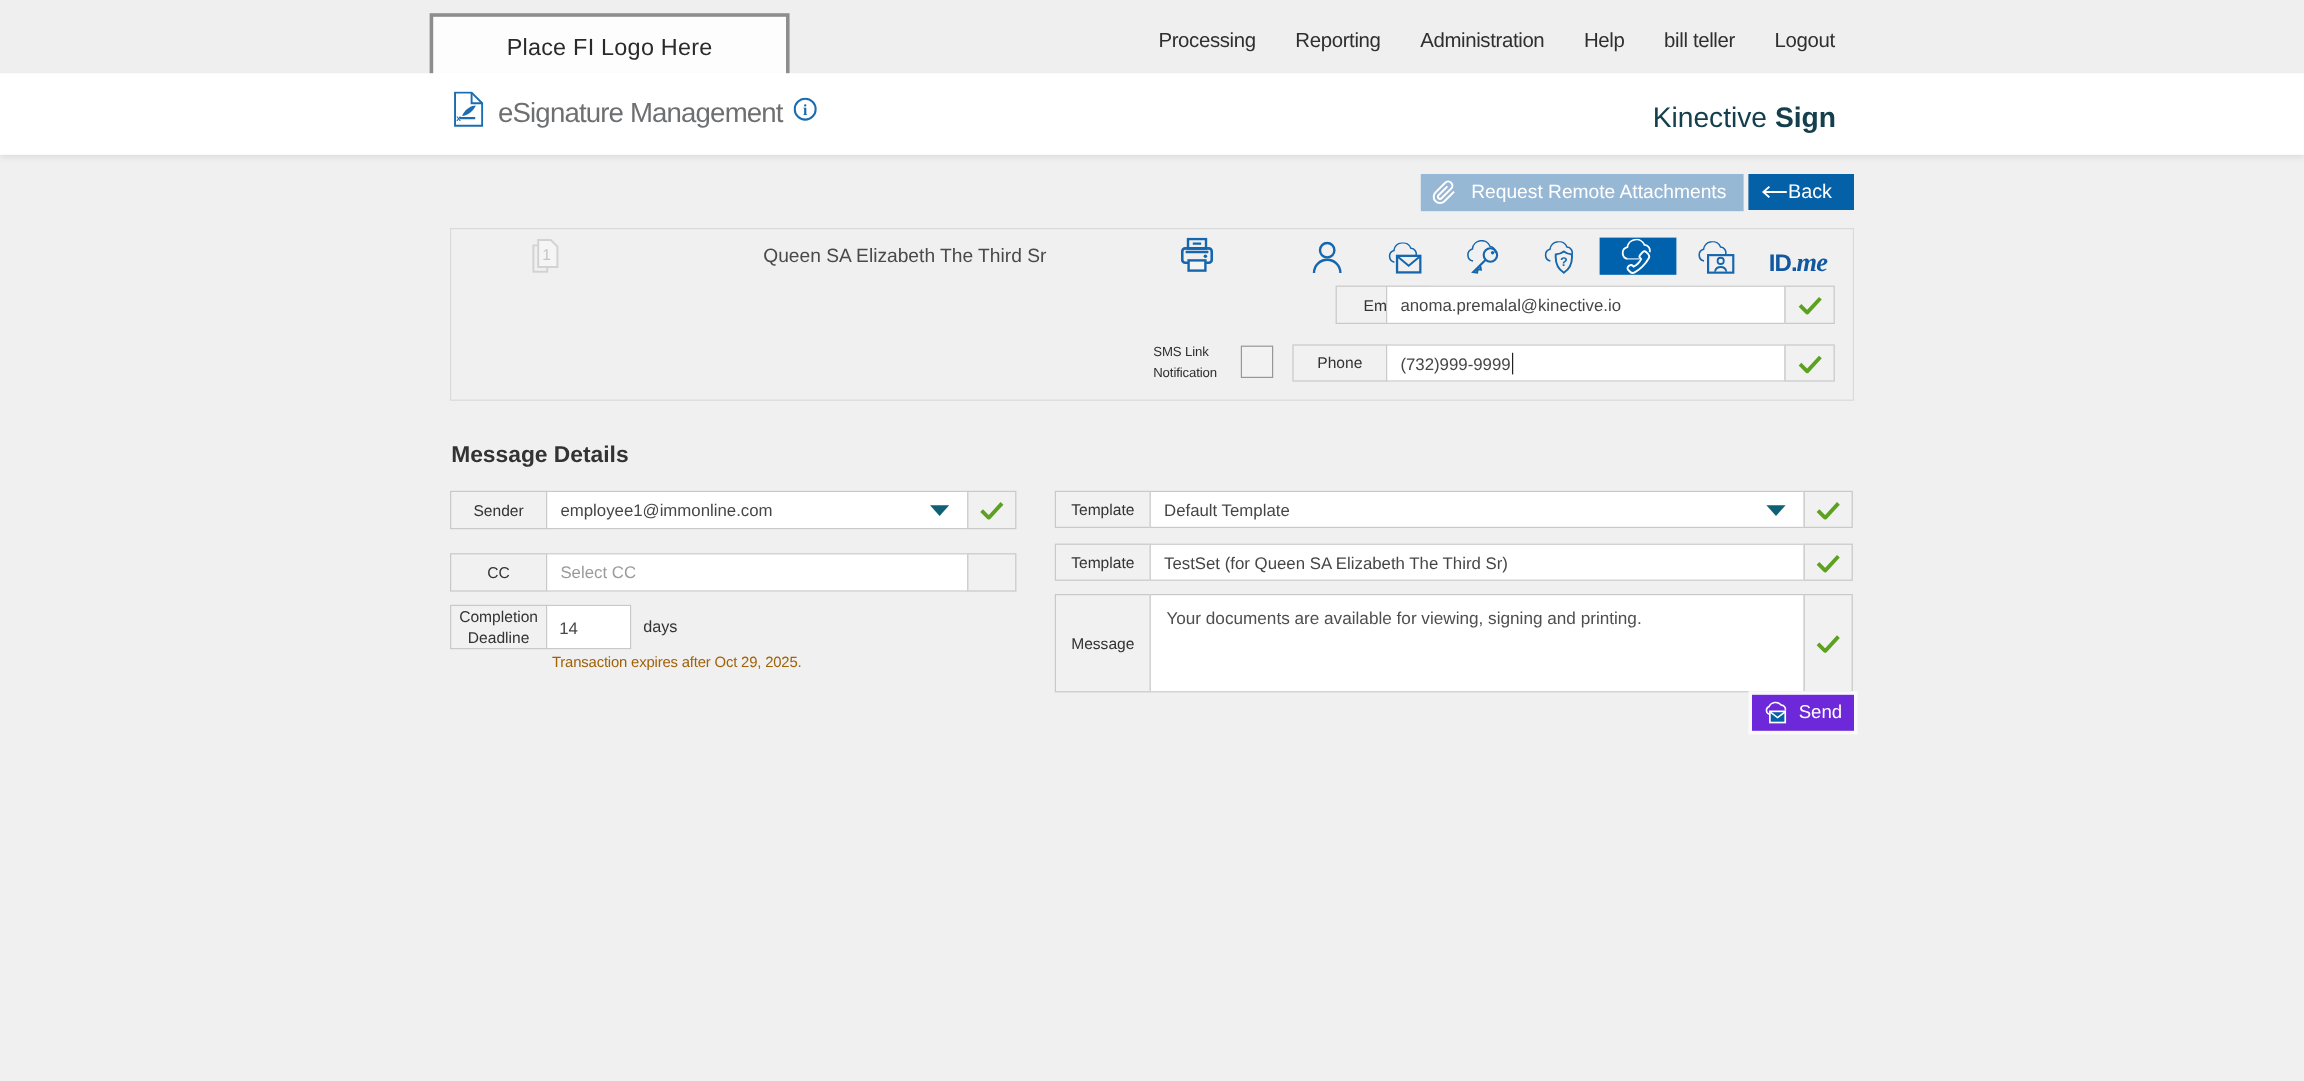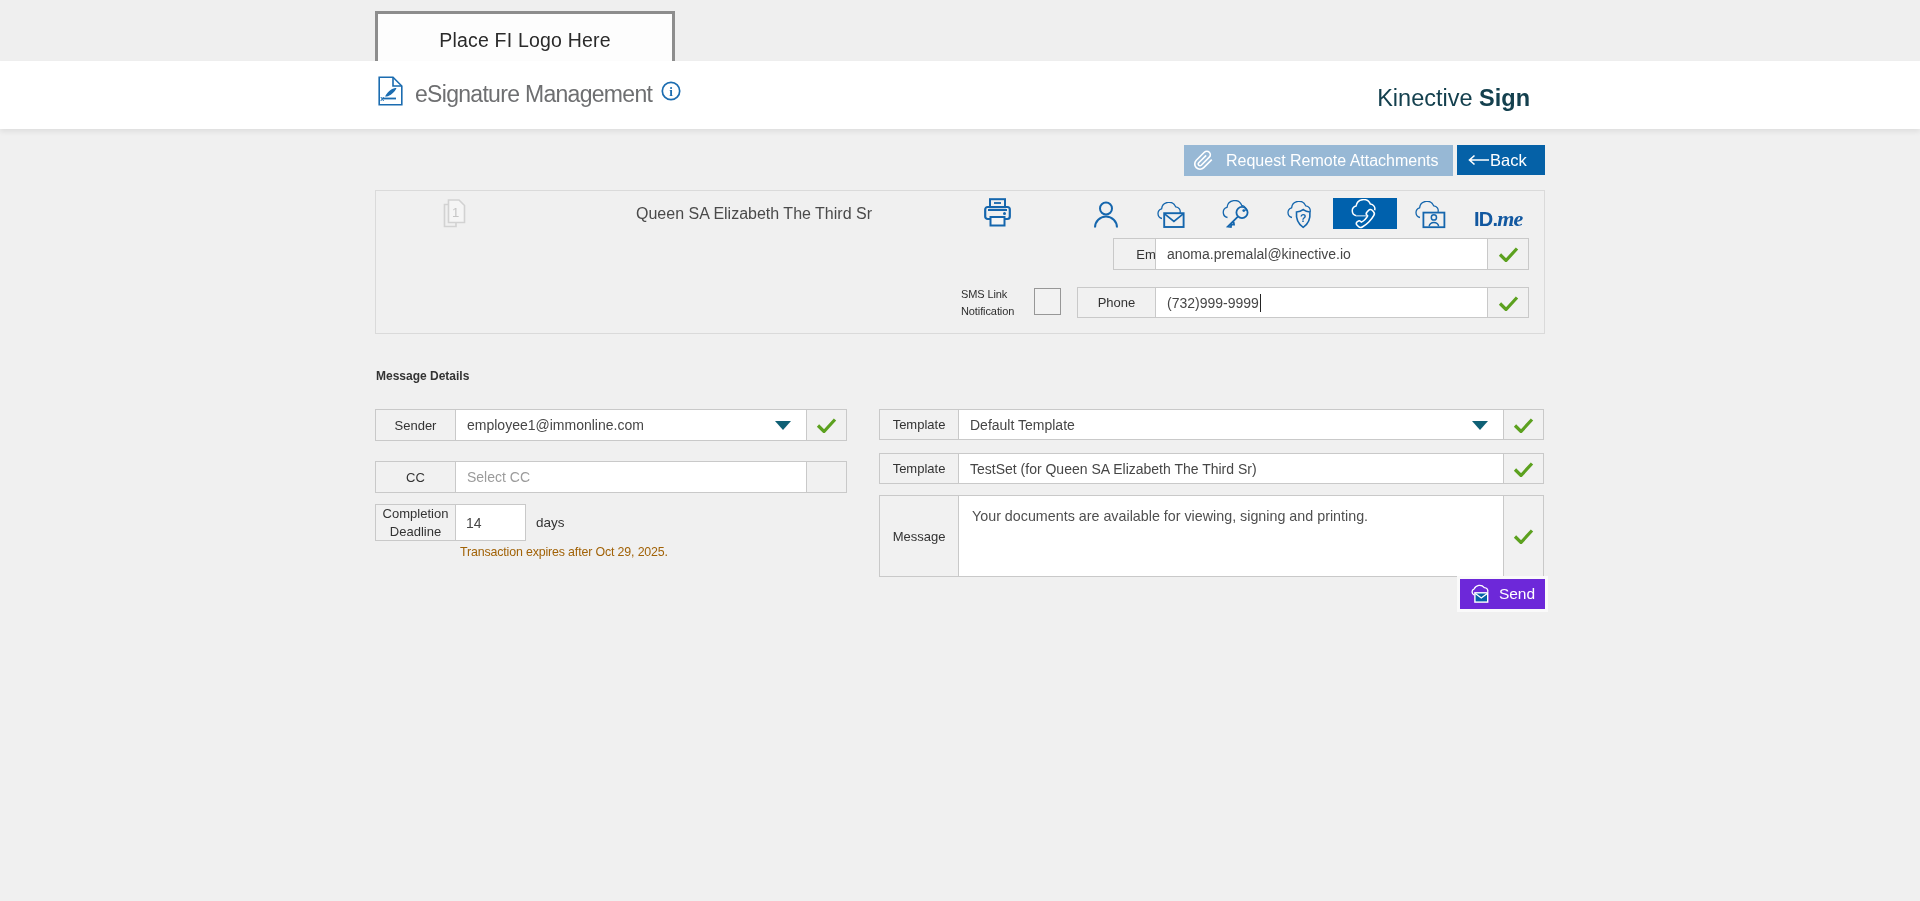--- a/index.html
+++ b/index.html
@@ -1,20 +1,20 @@
 <!DOCTYPE html>
 <html><head>
 <meta charset="utf-8">
 <style>
   * { margin:0; padding:0; box-sizing:border-box; }
   html,body { width:1920px; height:901px; background:#f0f0f0; font-family:"Liberation Sans", sans-serif; overflow:hidden; }
   .abs { position:absolute; }
   
   .topbar { position:absolute; left:0; top:0; width:1920px; height:61px; background:#efefef; }
-  .logobox { position:absolute; left:375px; top:11px; width:300px; height:58px; background:#fdfdfd; border:3px solid #8d8d8d; display:flex; align-items:center; justify-content:center; font-size:19.5px; color:#2a2a2a; letter-spacing:.2px;text-align:right; }
+  .logobox { position:absolute; left:358px; top:11px; width:300px; height:58px; background:#fdfdfd; border:3px solid #8d8d8d; display:flex; align-items:center; justify-content:center; font-size:19.5px; color:#2a2a2a; letter-spacing:.2px;text-align:right; }
   .nav { position:absolute; right:391px; top:0; height:67px; display:flex; align-items:center; gap:33px; font-size:17px; letter-spacing:-0.3px; color:#2f2f2f; }
   
   .whiteband { position:absolute; left:0; top:61px; width:1920px; height:68px; background:#ffffff; box-shadow:0 3px 5px rgba(0,0,0,0.07); }
   .pgtitle { position:absolute; left:415px; top:20px; font-size:23px; letter-spacing:-0.7px; color:#6e6f71; }
   .kinective { position:absolute; right:390px; top:24px; font-size:23.5px; color:#14404e; }
   .kinective b { font-weight:bold; }
   
   .btn-request { position:absolute; left:1184px; top:145px; width:269px; height:31px; background:#97b8d5; color:#fff; display:flex; align-items:center; gap:12px; padding-left:9px; font-size:16px; }
   .btn-back { position:absolute; left:1457px; top:145px; width:88px; height:30px; background:#0561a7; color:#fff; display:flex; align-items:center; padding-left:10px; font-size:16.5px; }
   
@@ -22,31 +22,39 @@
   .name { position:absolute; left:754px; top:205px; transform:translateX(-50%); font-size:16px; color:#4a4a4a; white-space:nowrap; }
   .selrect { position:absolute; left:1333px; top:198px; width:64px; height:31px; background:#0061ad; }
   
   .lbl { position:absolute; background:#f1f1f1; border:1px solid #c9c9c9; display:flex; align-items:center; justify-content:center; font-size:13px; color:#333; text-align:center; }
   .inp { position:absolute; background:#fff; border:1px solid #c9c9c9; display:flex; align-items:center; font-size:14px; color:#464646; padding-left:11px; white-space:nowrap; }
   .chk { position:absolute; background:#f1f1f1; border:1px solid #c9c9c9; display:flex; align-items:center; justify-content:center; }
   .tri { width:0; height:0; border-left:8px solid transparent; border-right:8px solid transparent; border-top:9px solid #0f6075; position:absolute; }
   .caret { display:inline-block; width:1.5px; height:18px; background:#222; margin-left:1px; vertical-align:middle; }
   .smstext { position:absolute; left:961px; top:286px; font-size:11px; letter-spacing:-0.1px; color:#2e2e2e; line-height:17.4px; }
   .smsbox { position:absolute; left:1034px; top:288px; width:27px; height:27px; background:#f2f2f2; border:1px solid #979797; }
-  .h2 { position:absolute; left:376px; top:369px; font-size:12px; font-weight:bold; color:#333; }
+  .h2 { position:absolute; left:376px; top:369px; font-size:19px; font-weight:bold; color:#333; }
   .days { position:absolute; left:536px; top:515px; font-size:13.5px; color:#333; }
   .expire { position:absolute; left:460px; top:545px; font-size:12.4px; letter-spacing:-0.15px; color:#a16207; }
   .placeholder { color:#9b9b9b; }
   .btn-send { position:absolute; left:1460px; top:579px; width:85px; height:30px; background:#6d28d9; box-shadow:0 0 0 3px #fafafa; color:#fff; display:flex; align-items:center; justify-content:center; gap:8px; font-size:15.5px; }
   .msgtext { position:absolute; background:#fff; border:1px solid #c9c9c9; font-size:14.3px; color:#4f4f4f; padding:12px 0 0 13px; }
 </style>
 </head>
 <body>
 <div class="topbar">
   <div class="logobox">Place FI Logo Here</div>
+  <div class="nav">
+      <span>Processing</span>
+      <span>Reporting</span>
+      <span>Administration</span>
+      <span>Help</span>
+      <span>bill teller</span>
+      <span>Logout</span>
+    </div>
 </div>
 <div class="whiteband">
   <svg class="abs" style="left:378px; top:15px;" width="25" height="30" viewBox="0 0 25 30">
     <path d="M1.2 1.2 H15 L23.8 10 V28.8 H1.2 Z" fill="none" stroke="#1b6cb0" stroke-width="1.6"></path>
     <path d="M15 1.2 V10 H23.8" fill="none" stroke="#1b6cb0" stroke-width="1.6"></path>
     <path d="M7 20.5 C10 14.5 15 12 18.5 12 C17 16 12 20 8.5 20.5 Z" fill="#1b6cb0"></path>
     <path d="M5 22.5 H18" stroke="#1b6cb0" stroke-width="1.8"></path>
     <text x="2.2" y="24.5" font-size="7" font-weight="bold" fill="#1b6cb0">x</text>
   </svg>
   <div class="pgtitle">eSignature Management</div>

